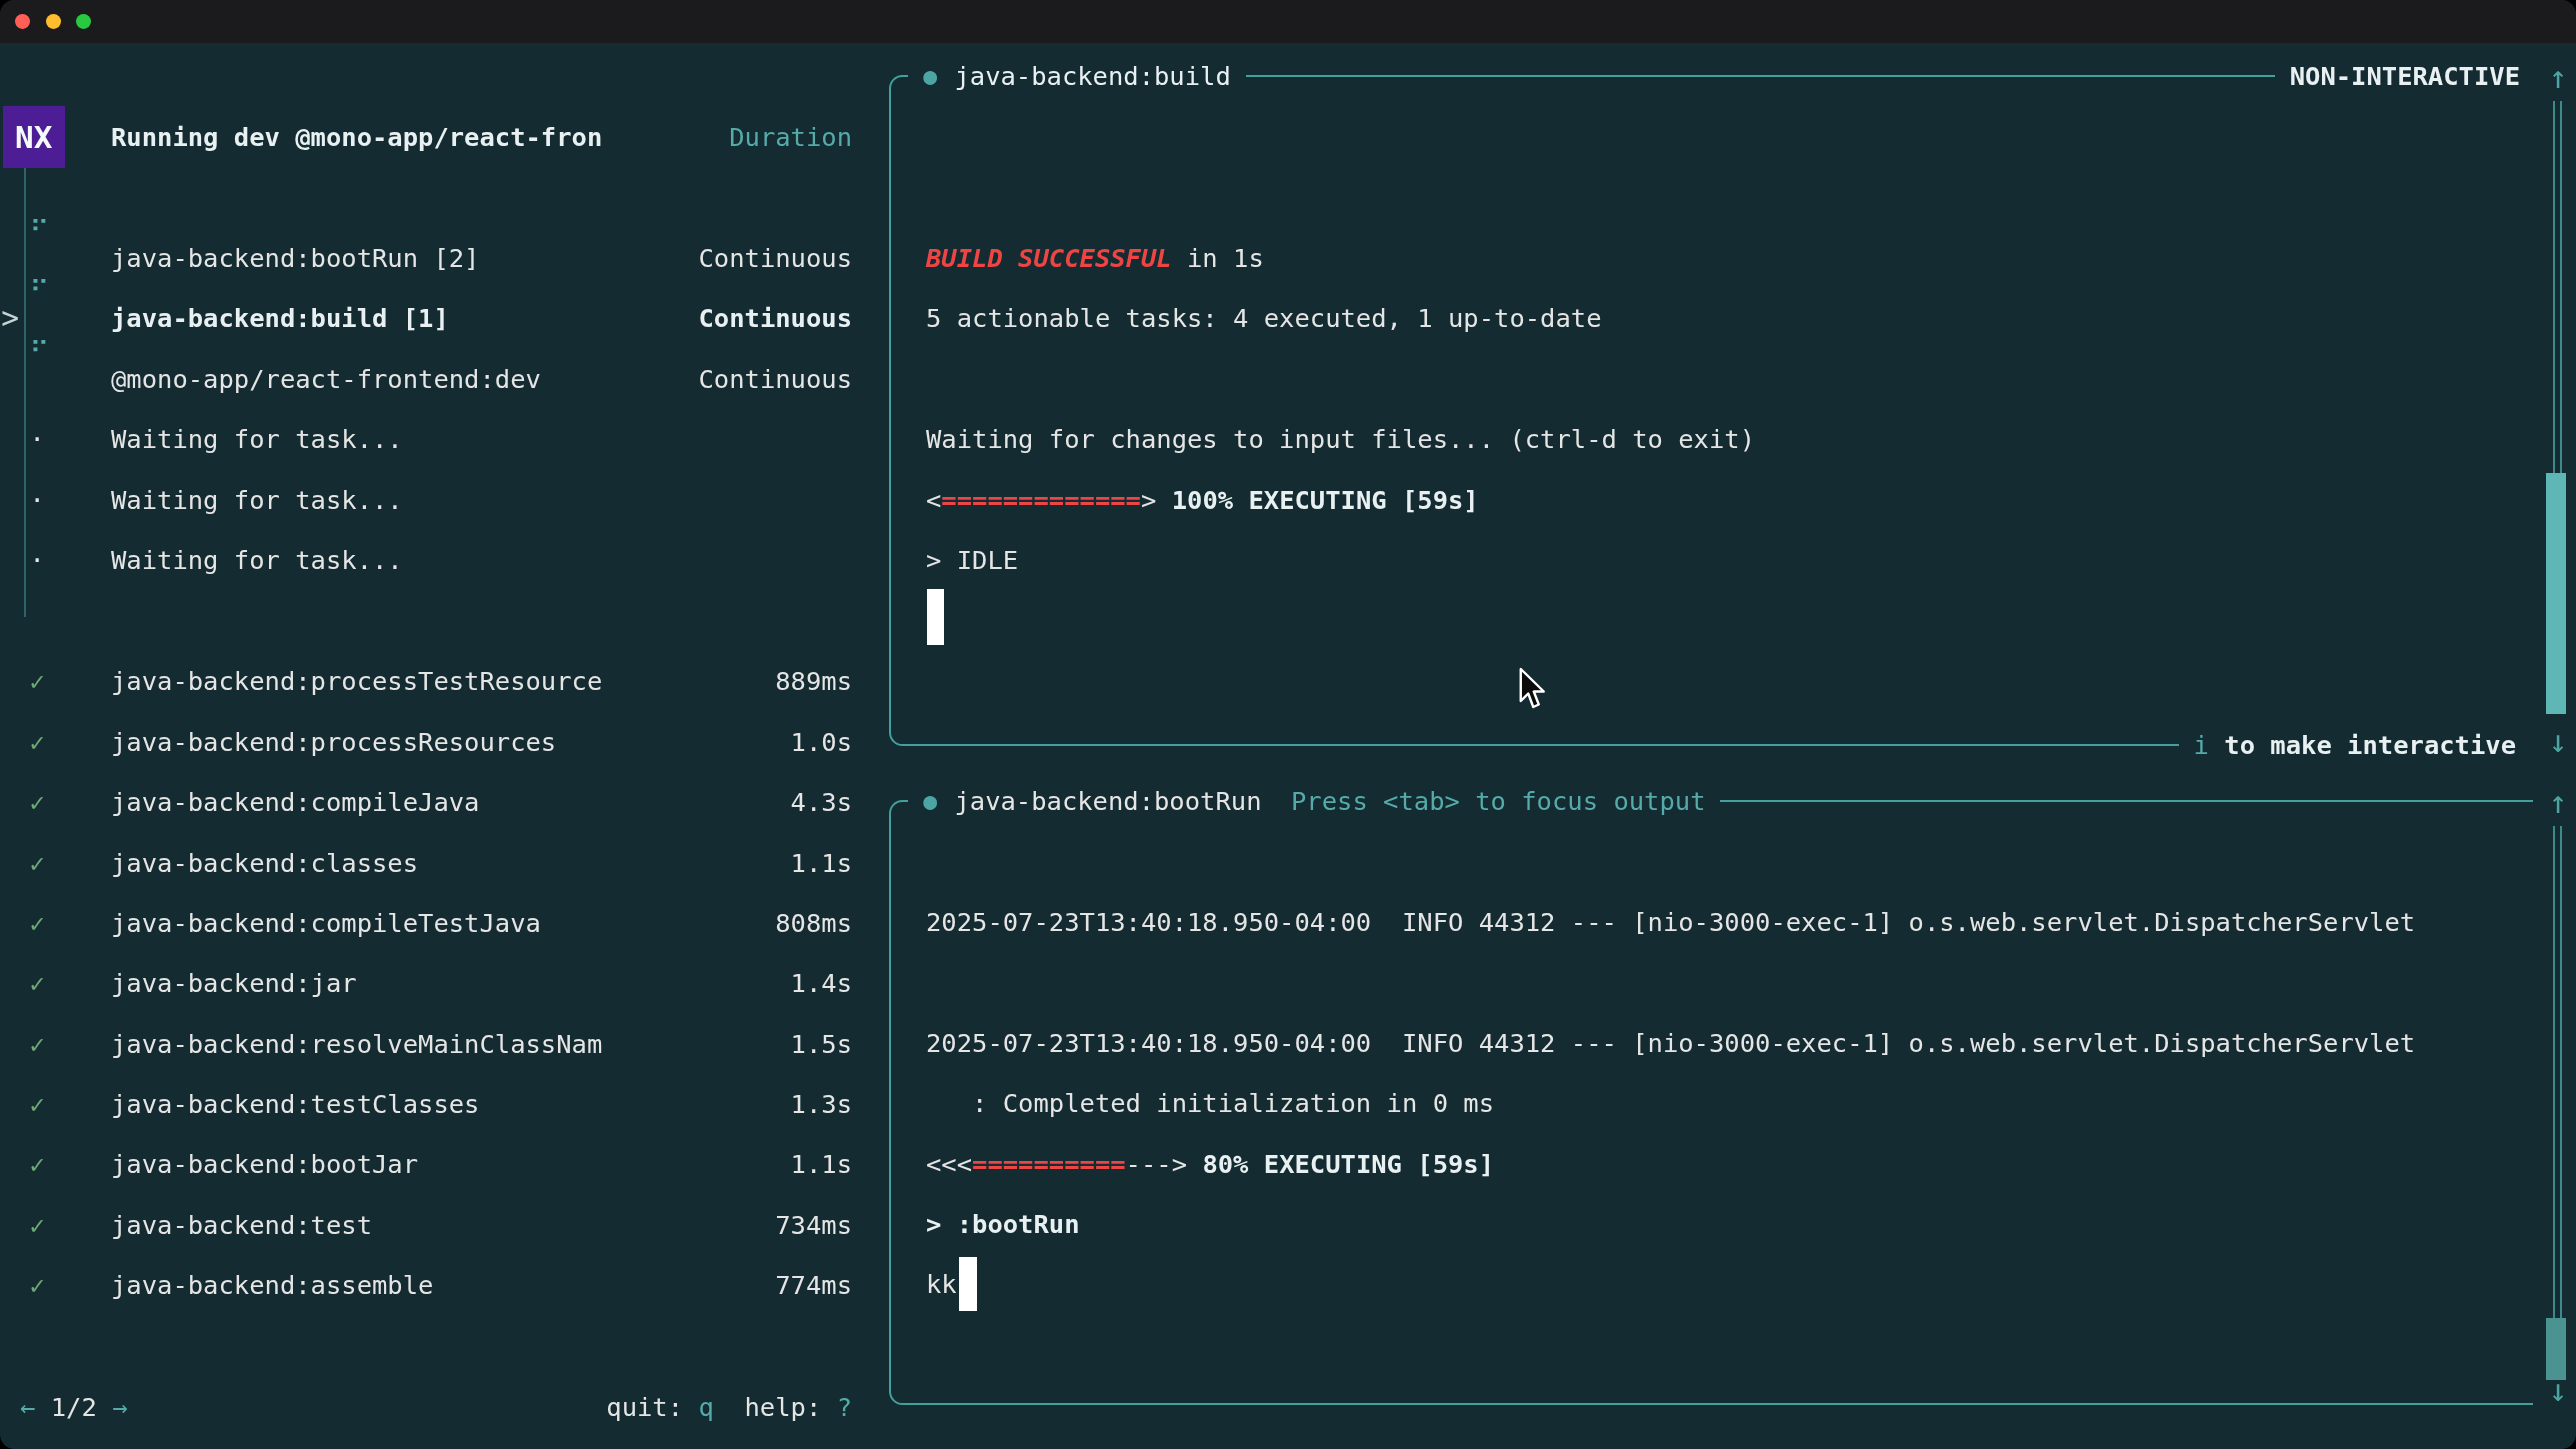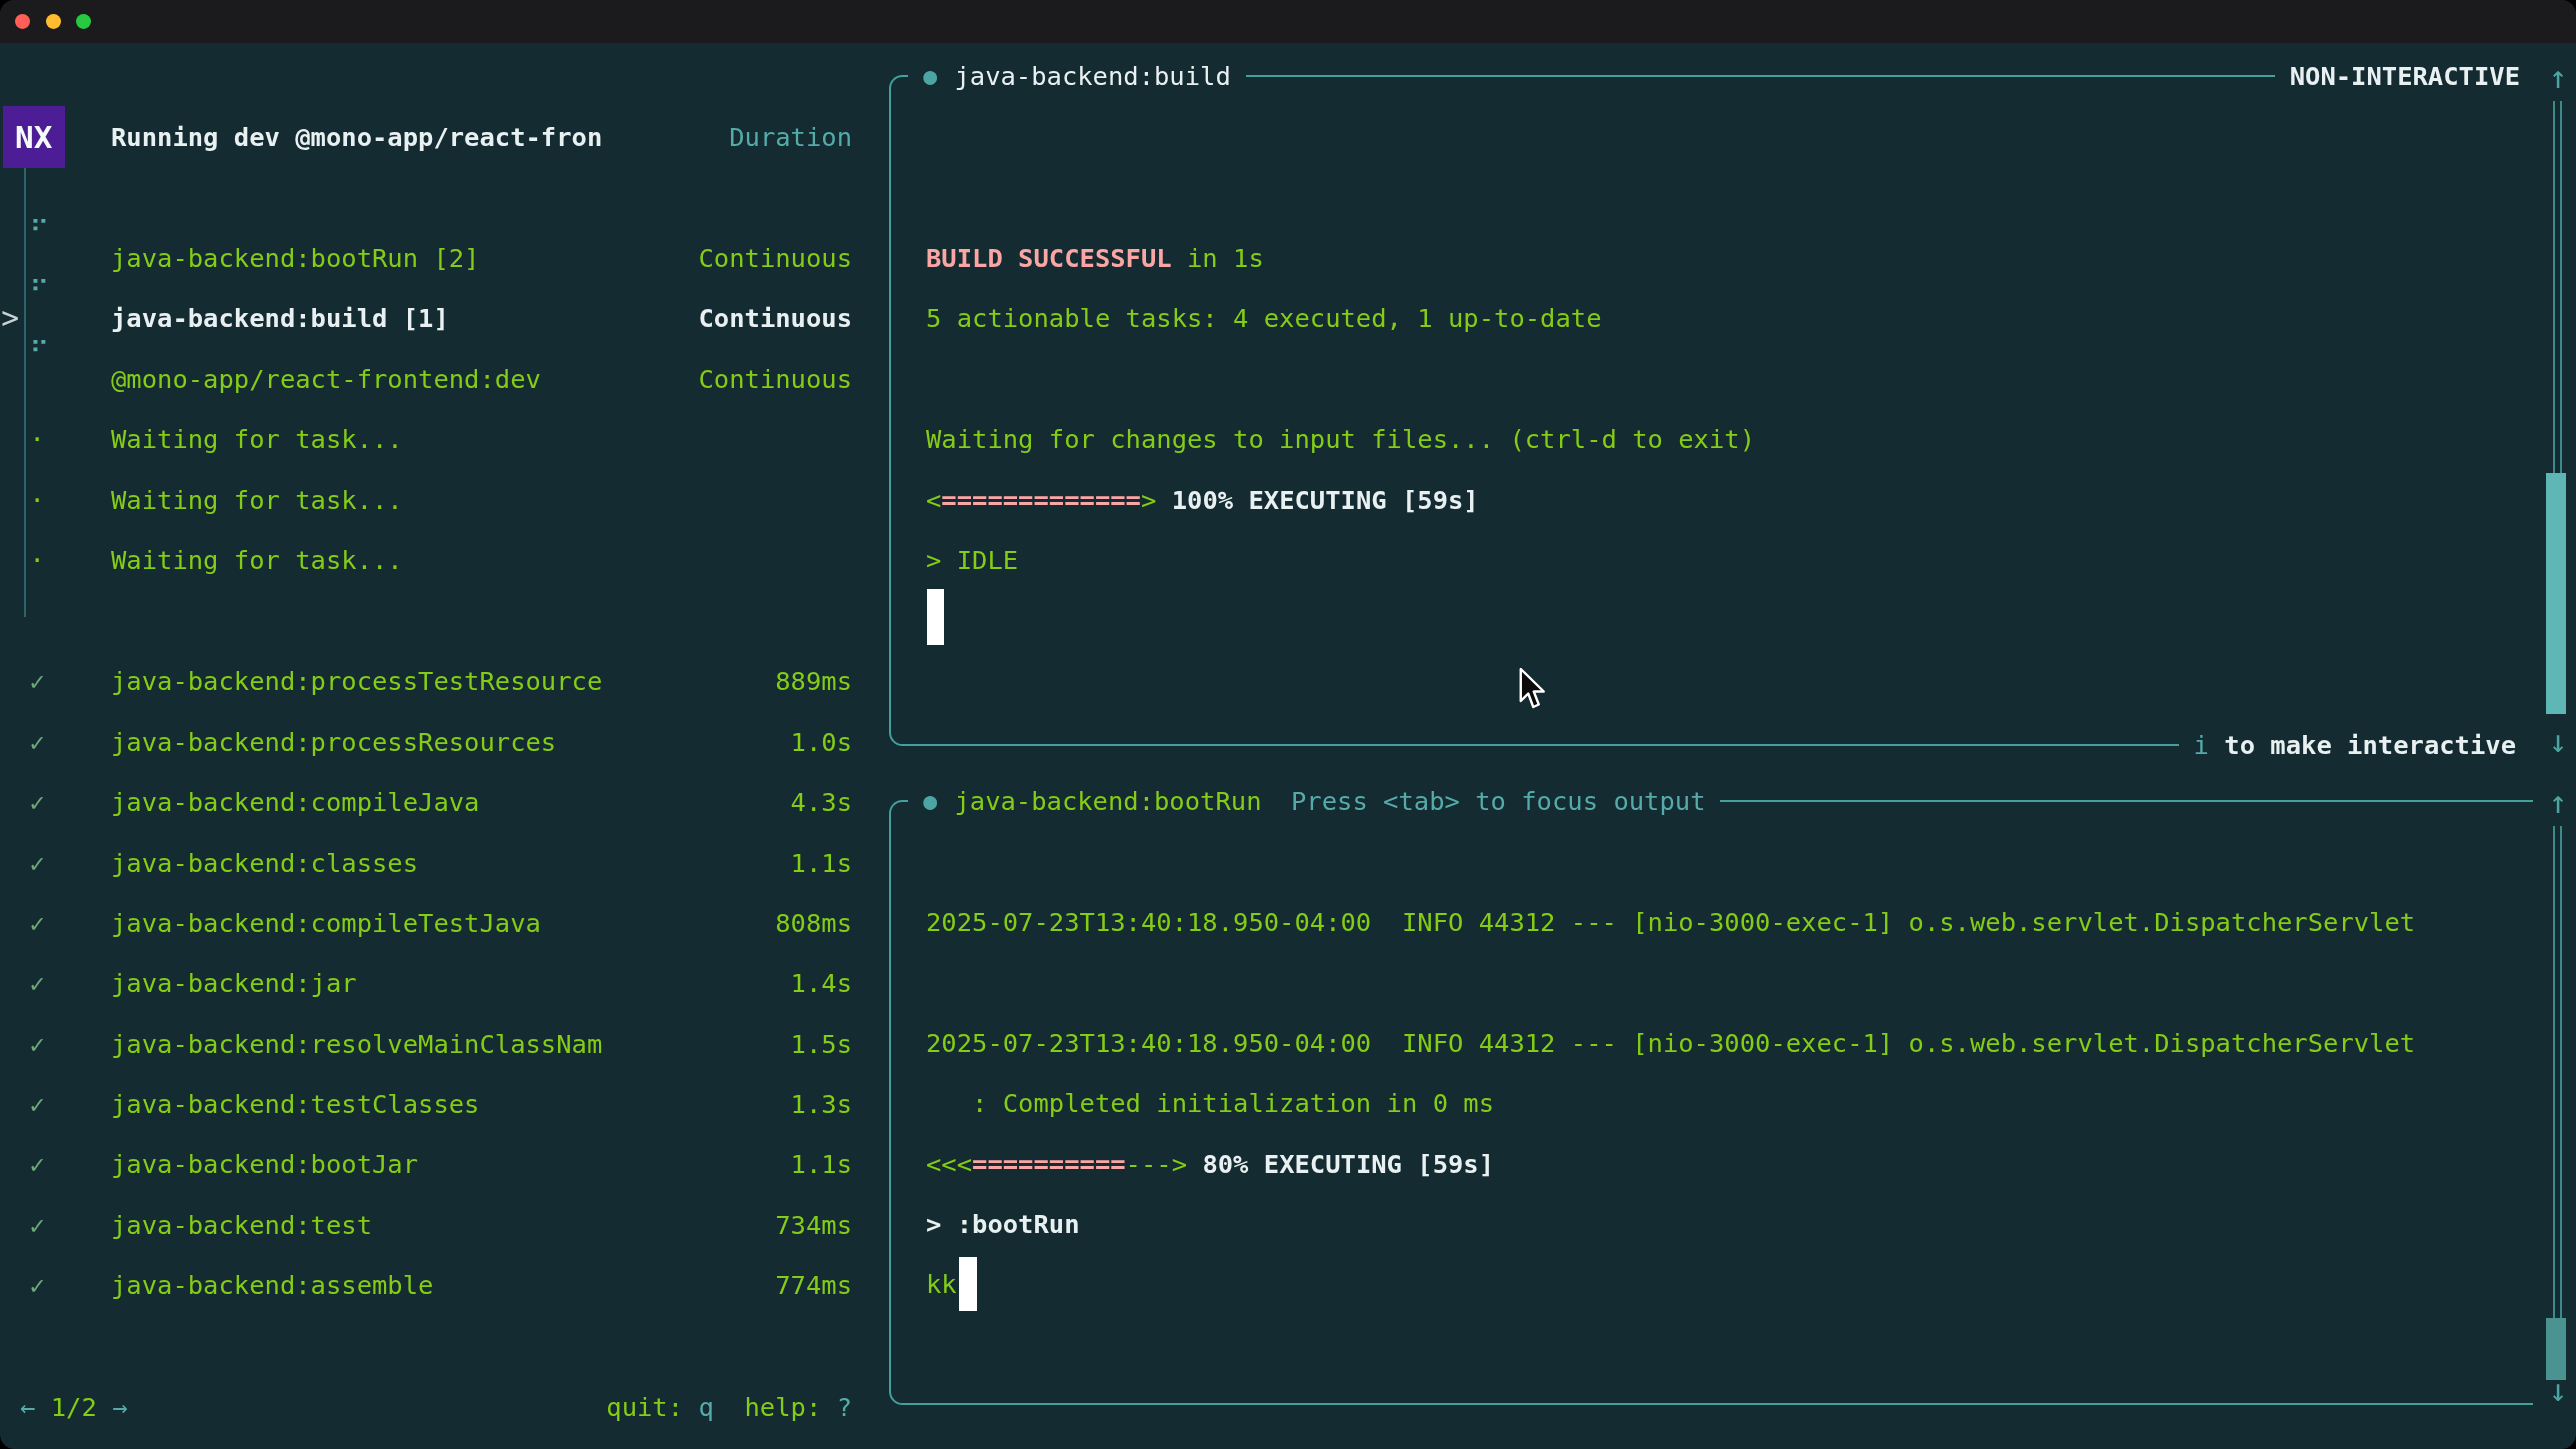--- a/index.html
+++ b/index.html
@@ -6,24 +6,24 @@
   .screen{position:relative;width:2576px;height:1449px;background:#000;overflow:hidden;
           font-family:"DejaVu Sans Mono",monospace;}
   .window{position:absolute;inset:0;background:#142b31;border-radius:14.8px;overflow:hidden;}
   .titlebar{position:absolute;left:0;top:0;width:100%;height:43px;background:#1b1b1d;}
   .tl{position:absolute;top:14px;width:14.8px;height:14.8px;border-radius:50%;}
   .tl.r{left:14.8px;background:#ff5f57;}
   .tl.y{left:46px;background:#febc2e;}
   .tl.g{left:76px;background:#28c840;}
 
   
-  .fg{color:#84cc16;}
+  .fg{color:#e5e5e5;}
   .b{color:#e9f0f1;font-weight:bold;}
   .t{color:#55abaa;}
-  .gn{color:#fca5a5;font-weight:bold;}
+  .gn{color:#ef4444;font-weight:bold;font-style:italic;}
   .ck{color:#6fa877;font-weight:bold;}
 
   
   .lrow{position:absolute;left:0;width:872px;height:60px;font-size:25.5px;}
   .lrow .nm{position:absolute;left:111px;top:50%;transform:translateY(-50%);white-space:pre;}
   .lrow .val{position:absolute;right:20px;top:50%;transform:translateY(-50%);white-space:pre;}
   .lrow .lic{position:absolute;left:29.5px;top:50%;transform:translateY(-50%);}
   .lrow .spin{position:absolute;left:29.5px;top:-10.7px;font-size:27px;line-height:27px;color:#55abaa;}
   .nxlogo{position:absolute;left:2.7px;top:106px;width:62px;height:62px;background:#4c1d95;
           color:#f4fafa;font-weight:bold;font-size:31px;display:flex;align-items:center;justify-content:center;}

